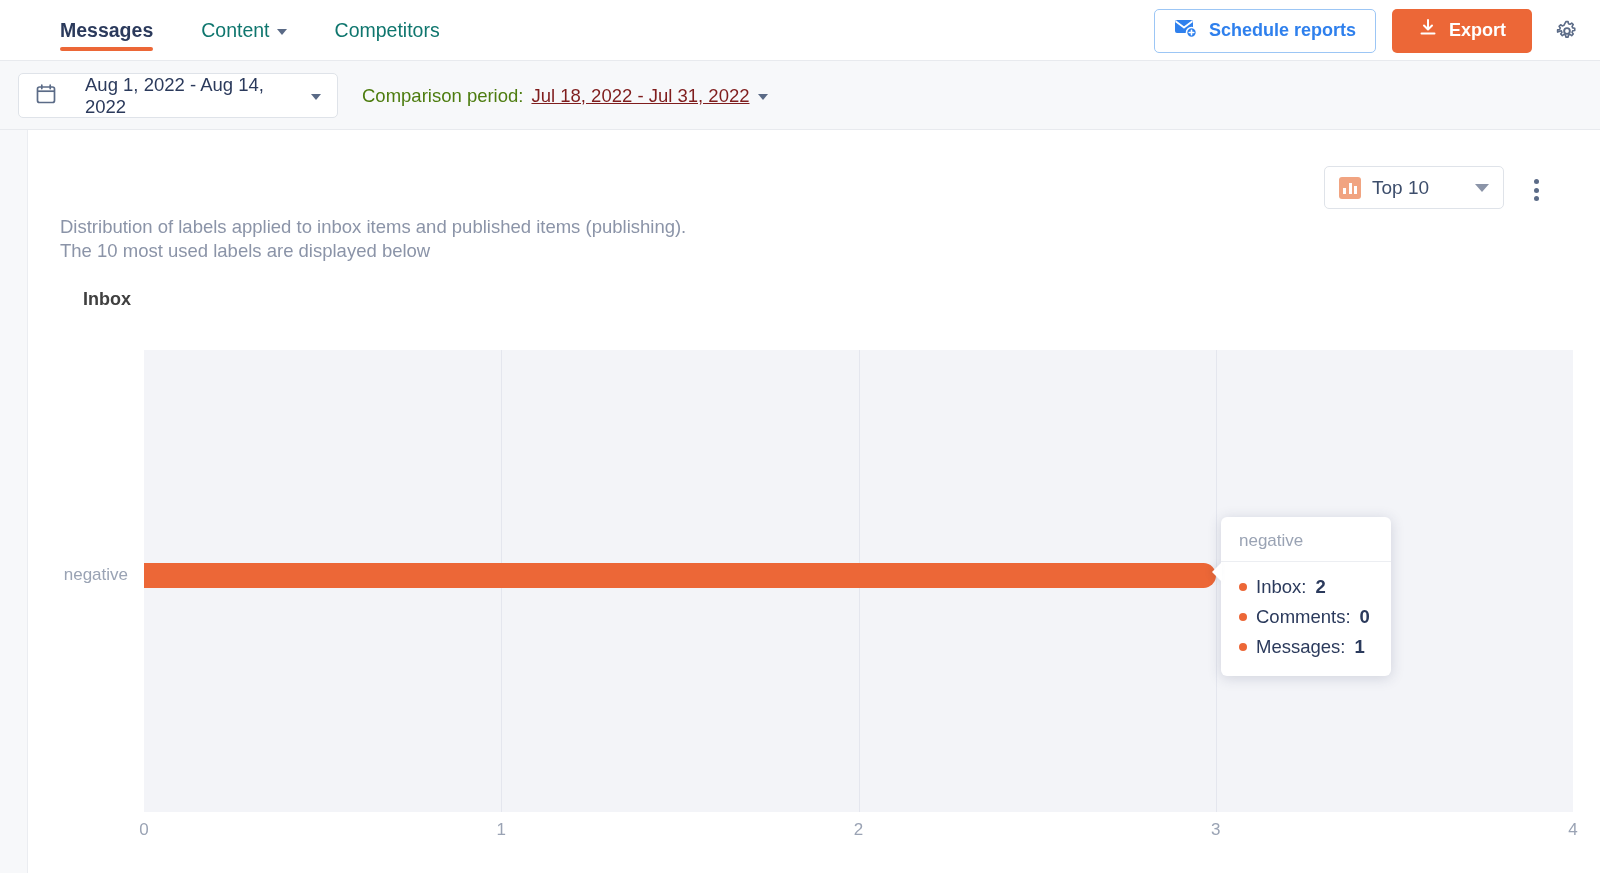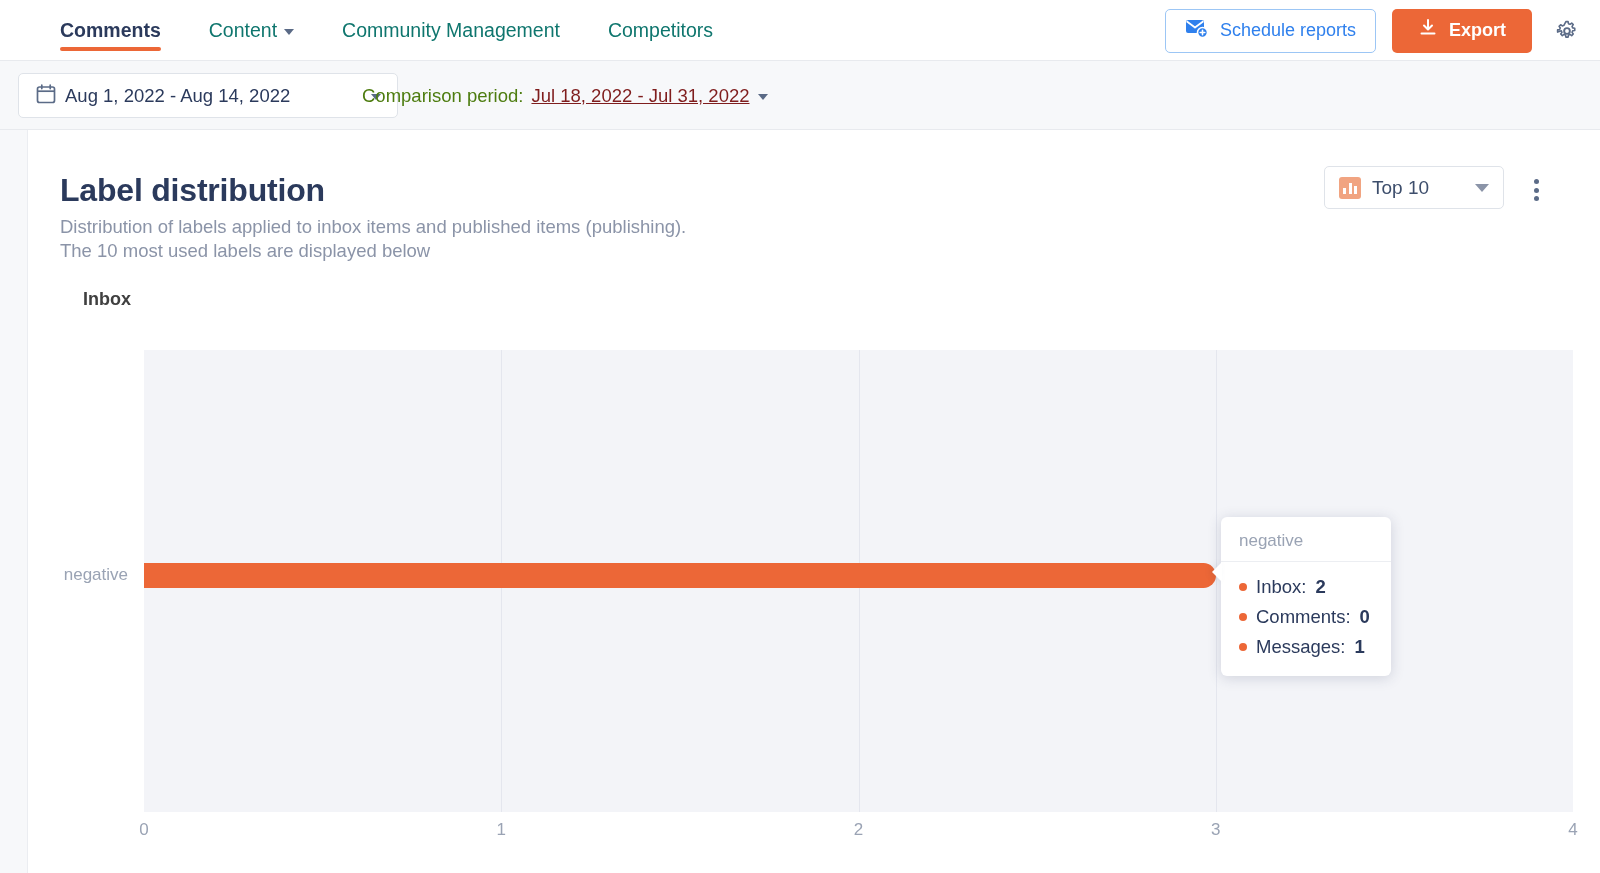--- a/index.html
+++ b/index.html
@@ -72,21 +72,21 @@
     display: flex;
     align-items: center;
     gap: 11px;
     height: 44px;
     padding: 0 19px;
     border: 1px solid #9cc6f5;
     border-radius: 5px;
     background: #ffffff;
     color: #2f80ed;
     font-size: 18px;
-    font-weight: normal;
+    font-weight: bold;
     cursor: pointer;
     white-space: nowrap;
   }
   .btn-export {
     display: flex;
     align-items: center;
     gap: 11px;
     height: 44px;
     padding: 0 26px;
     border: none;
@@ -108,27 +108,27 @@
   .filterbar {
     position: absolute;
     left: 0; top: 61px;
     width: 1600px; height: 69px;
     background: #f7f8fa;
     border-bottom: 1px solid #e8eaee;
   }
   .date-picker {
     position: absolute;
     left: 18px; top: 12px;
-    width: 380px; height: 45px;
+    width: 320px; height: 45px;
     background: #ffffff;
     border: 1px solid #dfe3e9;
     border-radius: 5px;
     display: flex;
     align-items: center;
-    gap: 8px;
+    gap: 28px;
     padding: 0 16px;
     cursor: pointer;
   }
   .date-picker .dp-label {
     color: #2b3a5c;
     font-size: 18.5px;
     flex: 1;
   }
   .comparison {
     position: absolute;
@@ -339,32 +339,29 @@
   }
   .tt-row b { font-weight: bold; }
 </style>
 </head>
 <body>
 
 <div class="topbar">
   <div class="nav-items">
 
     <div class="nav-item active">
-      <span>Comments</span>
+      <span>Messages</span>
       <span class="nav-underline"></span>
     </div>
 
     <div class="nav-item">
       <span>Content</span>
       <span class="caret-down"></span>
     </div>
 
-    <div class="nav-item">
-      <span>Community Management</span>
-    </div>
 
     <div class="nav-item">
       <span>Competitors</span>
     </div>
 
   </div>
 
   <div class="topbar-actions">
 
     <div class="btn-schedule">
@@ -418,21 +415,20 @@
     <span class="cmp-value">Jul 18, 2022 - Jul 31, 2022</span>
     <span class="caret-down"></span>
   </div>
 
 </div>
 
 <div class="page-bg"></div>
 
 <div class="card">
 
-  <div class="card-title">Label distribution</div>
   <div class="card-sub" style="white-space:pre-line;">Distribution of labels applied to inbox items and published items (publishing).
 The 10 most used labels are displayed below</div>
   <div class="section-label">Inbox</div>
 
   <div class="top10-select">
     <span class="barchart-icon">
         <i></i>
         <i></i>
         <i></i>
       </span>

